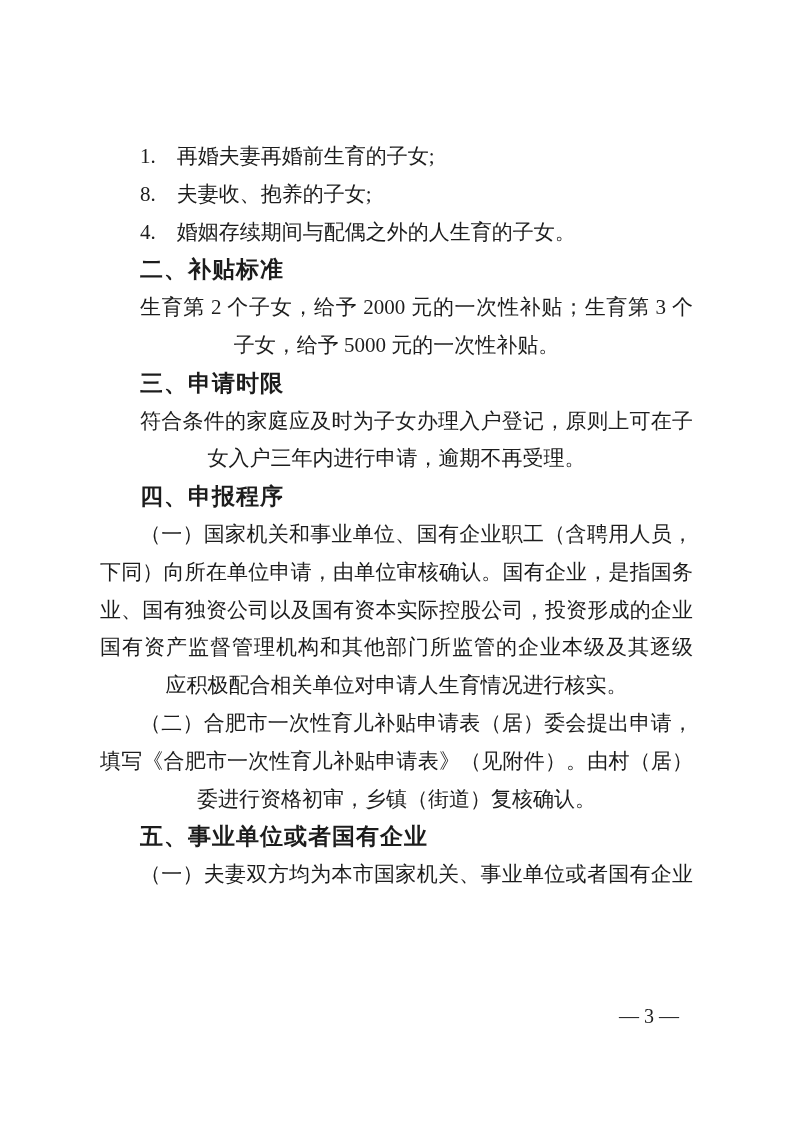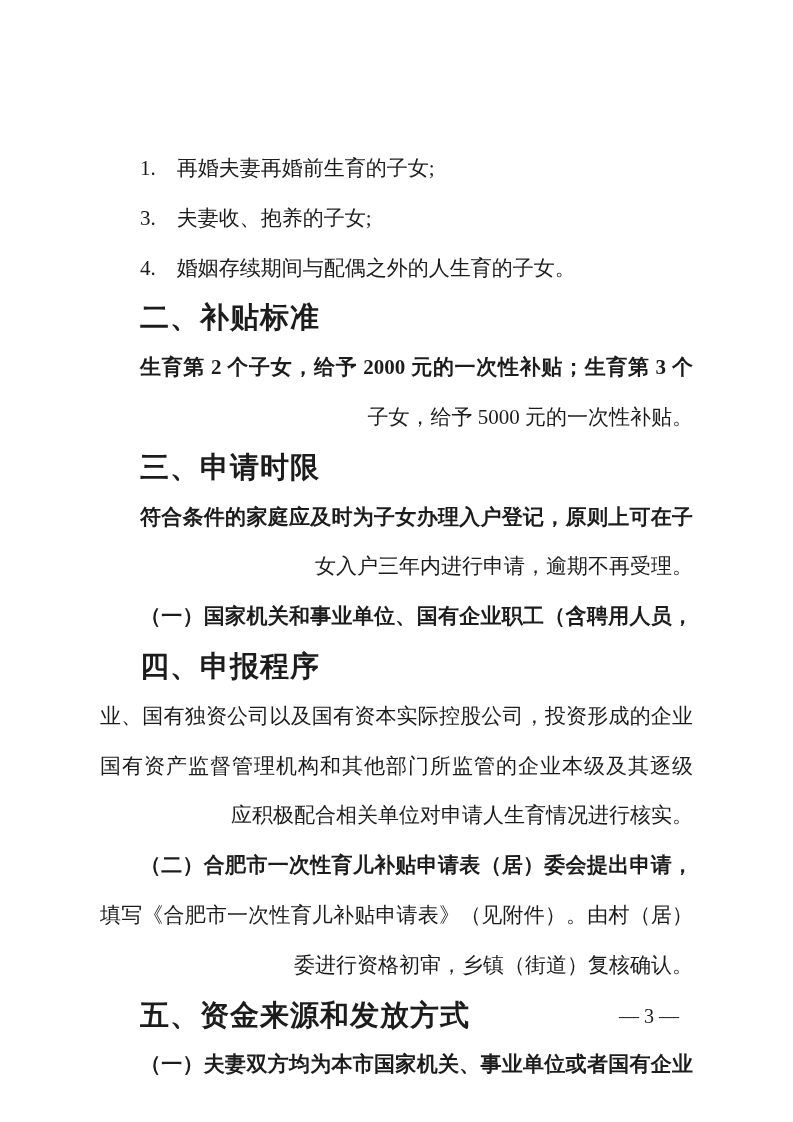--- a/index.html
+++ b/index.html
@@ -21,81 +21,80 @@
     left: 100px;
     top: 138px;
     width: 593px;
   }
   .line {
     font-family: "Liberation Serif", "DejaVu Serif", serif;
     font-size: 21px;
     line-height: 37.8px;
     height: 37.8px;
     color: #1c1c1c;
-    margin-top: 12px;
   }
   
   .kind-list {
     text-indent: 40px;
   }
   
   .kind-heading {
     font-family: "Liberation Sans", "DejaVu Sans", sans-serif;
     font-weight: 700;
-    font-size: 29px;
+    font-size: 23px;
     letter-spacing: 1px;
     text-indent: 40px;
   }
   
   .kind-para-start {
     text-indent: 40px;
     text-align: justify;
     text-align-last: justify;
-    font-weight: bold;
   }
   
   .kind-para-mid {
     text-align: justify;
     text-align-last: justify;
   }
   
   .kind-para-end {
-    text-align: right;
+    text-align: center;
   }
   .page-number {
     position: absolute;
     top: 1004px;
     right: 114px;
     font-family: "Liberation Serif", "DejaVu Serif", serif;
     font-size: 20px;
     line-height: 24px;
     color: #1c1c1c;
     white-space: pre;
   }
 </style>
 </head>
 <body>
 
 <div class="page">
   <div class="content">
 
   <div class="line kind-list">1.　再婚夫妻再婚前生育的子女;</div>
-      <div class="line kind-list">3.　夫妻收、抱养的子女;</div>
+      <div class="line kind-list">8.　夫妻收、抱养的子女;</div>
       <div class="line kind-list">4.　婚姻存续期间与配偶之外的人生育的子女。</div>
       <div class="line kind-heading">二、补贴标准</div>
       <div class="line kind-para-start">生育第 2 个子女，给予 2000 元的一次性补贴；生育第 3 个</div>
       <div class="line kind-para-end">子女，给予 5000 元的一次性补贴。</div>
       <div class="line kind-heading">三、申请时限</div>
       <div class="line kind-para-start">符合条件的家庭应及时为子女办理入户登记，原则上可在子</div>
       <div class="line kind-para-end">女入户三年内进行申请，逾期不再受理。</div>
+      <div class="line kind-heading">四、申报程序</div>
       <div class="line kind-para-start">（一）国家机关和事业单位、国有企业职工（含聘用人员，</div>
-      <div class="line kind-heading">四、申报程序</div>
+      <div class="line kind-para-mid">下同）向所在单位申请，由单位审核确认。国有企业，是指国务</div>
       <div class="line kind-para-mid">业、国有独资公司以及国有资本实际控股公司，投资形成的企业</div>
       <div class="line kind-para-mid">国有资产监督管理机构和其他部门所监管的企业本级及其逐级</div>
       <div class="line kind-para-end">应积极配合相关单位对申请人生育情况进行核实。</div>
       <div class="line kind-para-start">（二）合肥市一次性育儿补贴申请表（居）委会提出申请，</div>
       <div class="line kind-para-mid">填写《合肥市一次性育儿补贴申请表》（见附件）。由村（居）</div>
       <div class="line kind-para-end">委进行资格初审，乡镇（街道）复核确认。</div>
-      <div class="line kind-heading">五、资金来源和发放方式</div>
+      <div class="line kind-heading">五、事业单位或者国有企业</div>
       <div class="line kind-para-start">（一）夫妻双方均为本市国家机关、事业单位或者国有企业</div>
     </div>
   <div class="page-number">— 3 —</div>
 </div>
 
 </body></html>

